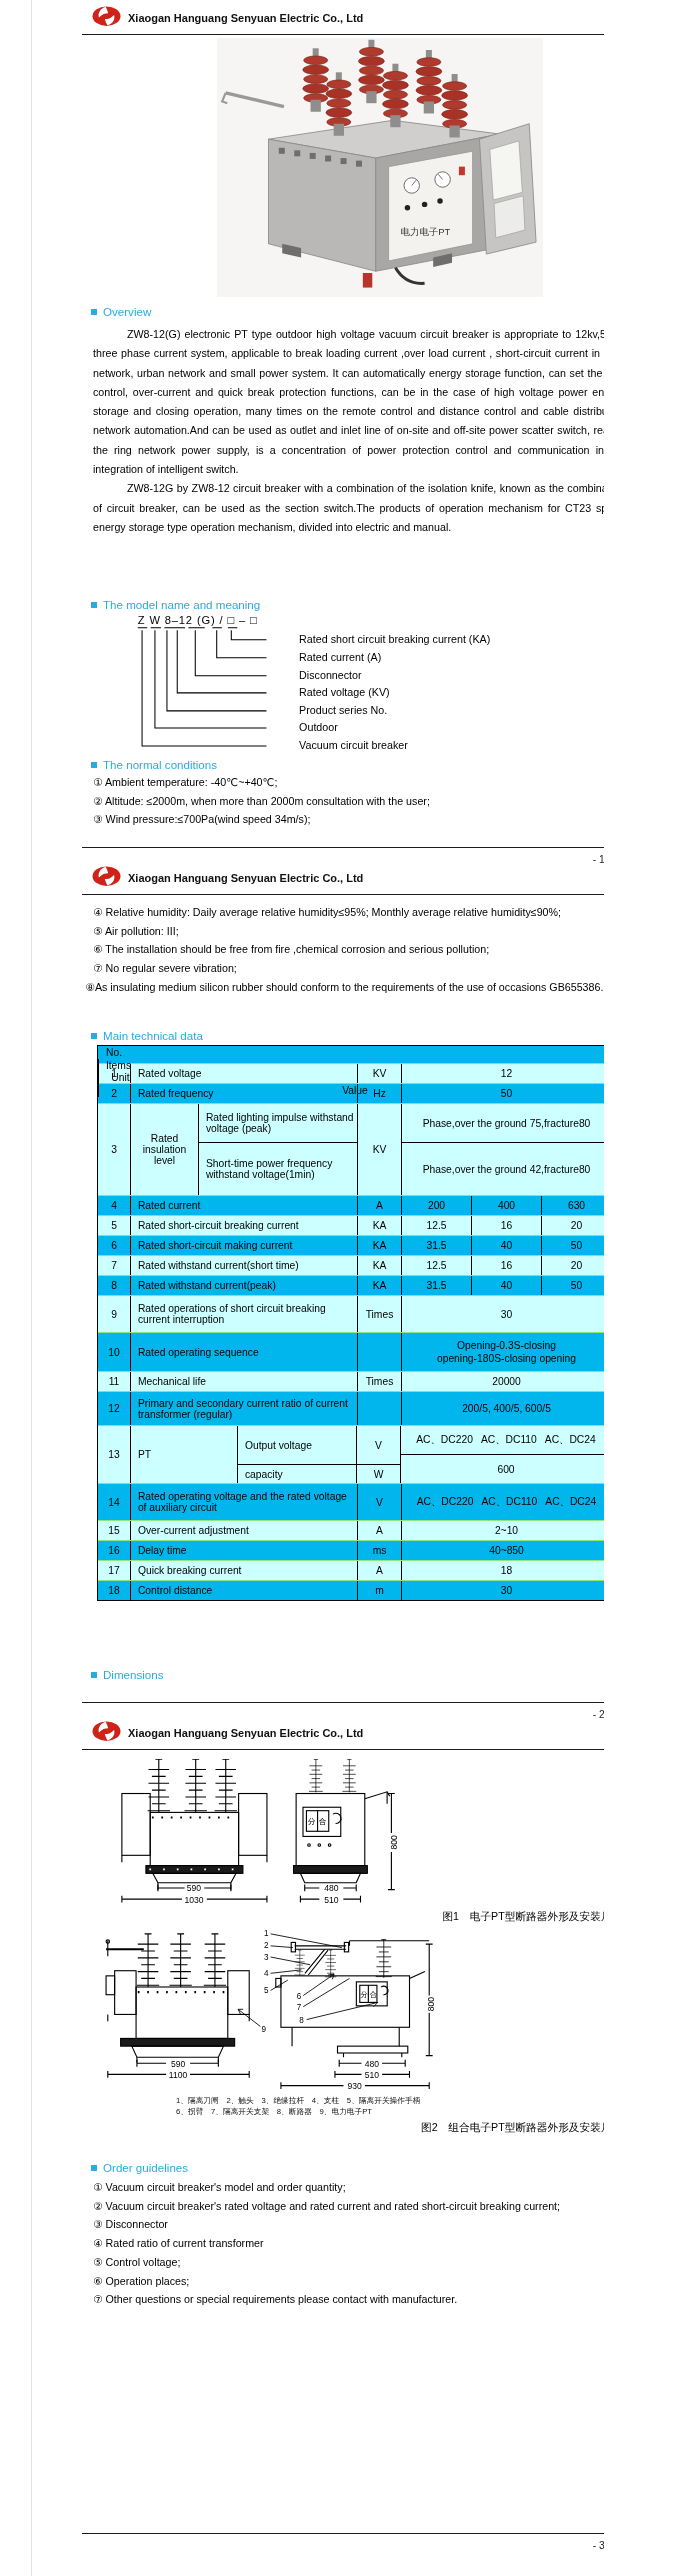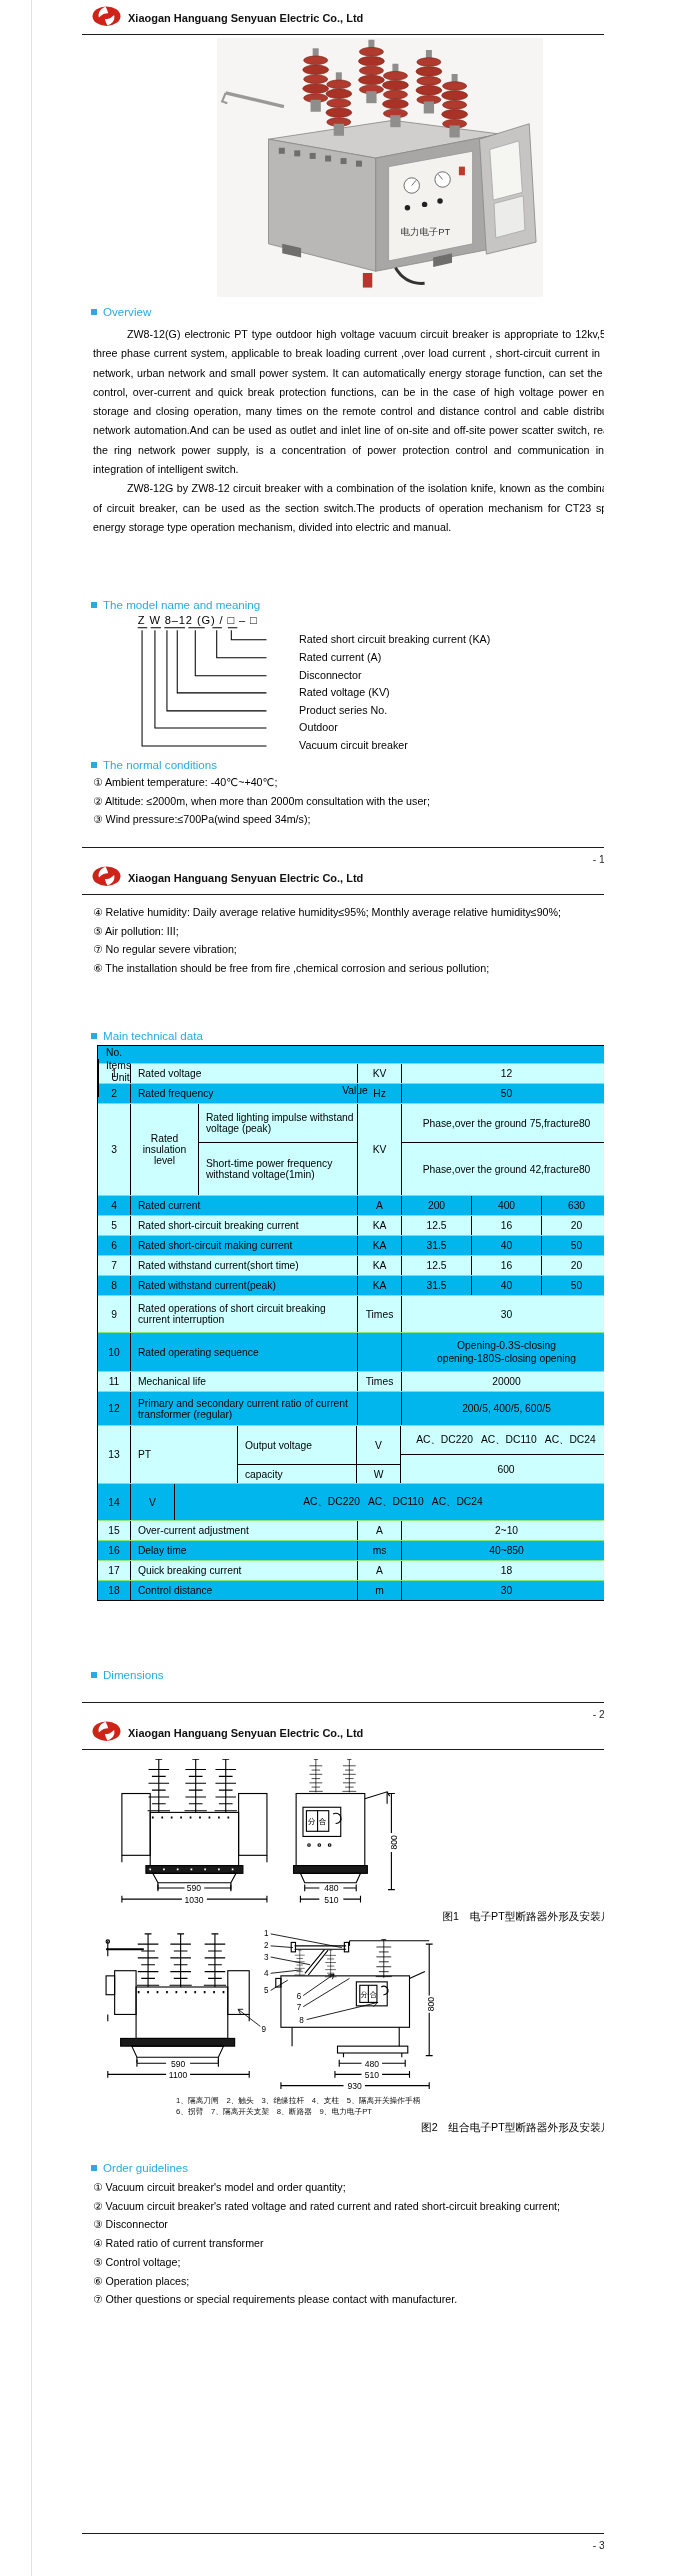--- a/index.html
+++ b/index.html
@@ -183,22 +183,23 @@
   <div class="pagehdr" style="top:863px">
     <svg class="logo" width="29" height="22" viewBox="0 0 34 26">
         <use href="#logo"></use>
       </svg>
     <span class="cname">Xiaogan Hanguang Senyuan Electric Co., Ltd</span>
   </div>
 
   <div class="list" style="top:903px">
     <div class="li">④ Relative humidity: Daily average relative humidity≤95%; Monthly average relative humidity≤90%;</div>
     <div class="li">⑤ Air pollution: III;</div>
+    <div class="li">⑥ The installation should be free from fire ,chemical corrosion and serious pollution;</div>
     <div class="li">⑦ No regular severe vibration;</div>
-    <div class="li">⑥ The installation should be free from fire ,chemical corrosion and serious pollution;</div>
+    <div class="li flush">⑧As insulating medium silicon rubber should conform to the requirements of the use of occasions GB655386.</div>
   </div>
 
   <div class="sec" style="top:1029px">
     <span class="sq"></span>
     <span>Main technical data</span>
   </div>
 
   <div class="ttable">
     <div class="trow thead h20">
       <div class="c no">No.</div>
@@ -311,20 +312,21 @@
         <div class="c h44" style="width:100%">V</div>
         <div class="c h22" style="width:100%">W</div>
       </div>
       <div class="vcol" style="flex:1">
         <div class="c val h44" style="width:100%">AC、DC220   AC、DC110   AC、DC24</div>
         <div class="c val h22" style="width:100%">600</div>
       </div>
     </div>
     <div class="trow even h42">
       <div class="c no">14</div>
+      <div class="c items itemsw">Rated operating voltage and the rated voltage of auxiliary circuit</div>
       <div class="c unit">V</div>
       <div class="c val">AC、DC220   AC、DC110   AC、DC24</div>
     </div>
     <div class="trow odd h22">
       <div class="c no">15</div>
       <div class="c items itemsw">Over-current adjustment</div>
       <div class="c unit">A</div>
       <div class="c val">2~10</div>
     </div>
     <div class="trow even h22">

